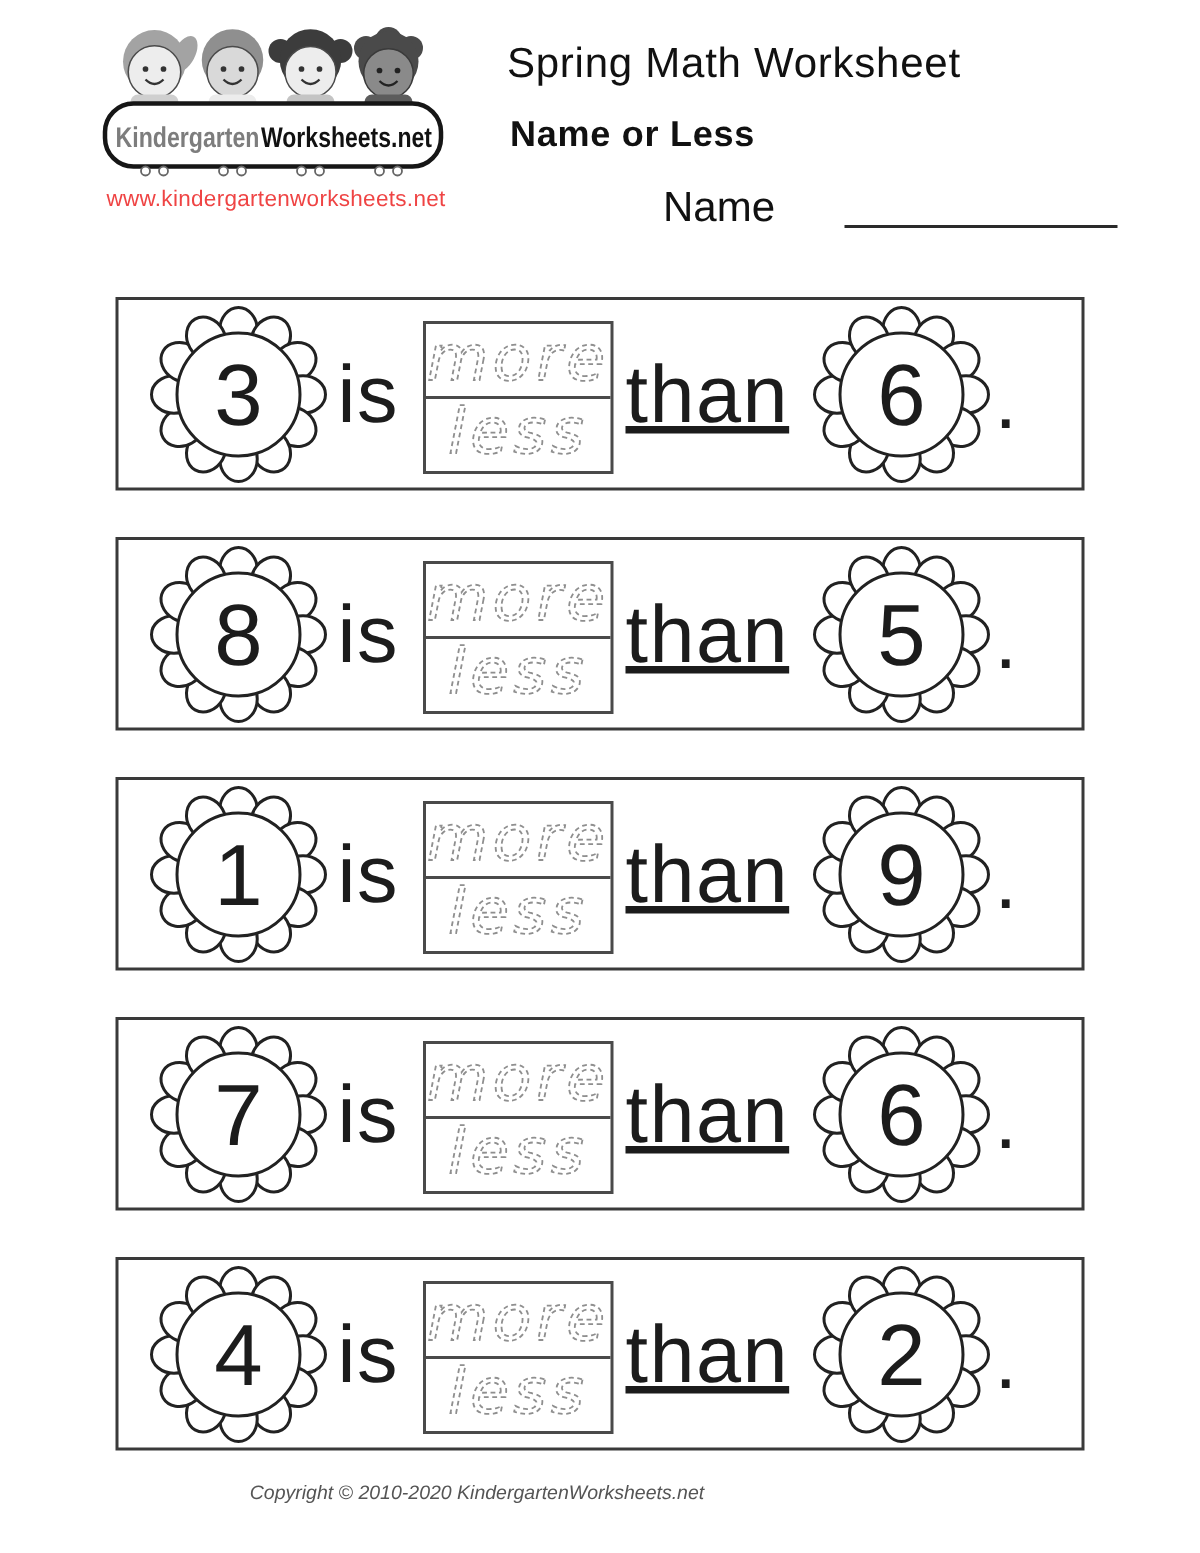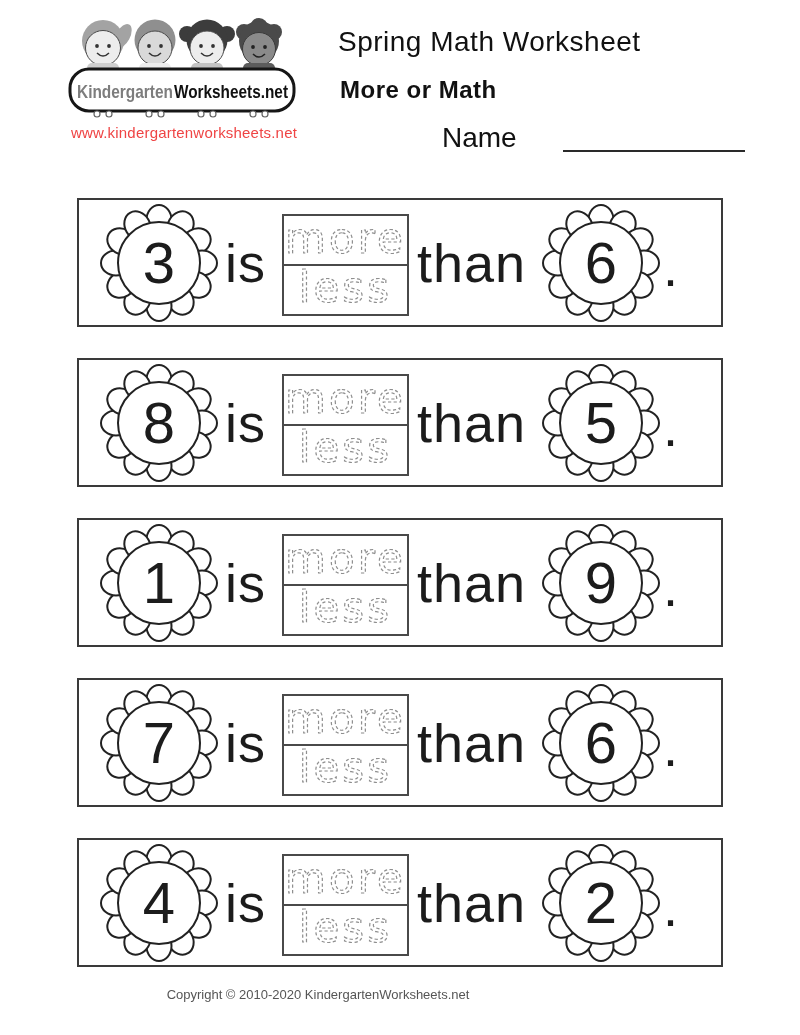--- a/index.html
+++ b/index.html
@@ -27,35 +27,35 @@
   .row{position:relative;width:646px;height:129px;margin-bottom:31px;
        border:2px solid #3a3a3a;box-sizing:border-box;background:#fff;}
   .flower{position:absolute;width:120px;height:120px;top:3px;}
   .flower-left{left:20px;}
   .flower-right{left:462px;}
   .flower-num{font-family:"Liberation Sans",sans-serif;font-size:58px;fill:#1c1c1c;
               text-anchor:middle;}
   .word{position:absolute;font-size:54px;line-height:1;color:#1c1c1c;top:36px;
         letter-spacing:1px;}
   .word.is{left:146px;}
-  .word.than{left:338px;}
+  .word.than{left:338px;text-decoration:underline;}
   .period{position:absolute;left:584px;top:40px;font-size:54px;line-height:1;color:#1c1c1c;}
 
   .trace-box{position:absolute;left:203px;top:14px;width:127px;height:102px;
              border:2px solid #4a4a4a;box-sizing:border-box;background:#fff;}
-  .trace-half{width:123px;height:48px;overflow:hidden;}
+  .trace-half{width:123px;height:48px;overflow:hidden;font-style:italic;}
   .trace-divider{height:0;border-top:2px solid #4a4a4a;}
   .trace-svg{display:block;width:123px;height:48px;}
   .trace-svg text{fill:none;stroke:#8f8f8f;stroke-width:1.2px;
                   stroke-dasharray:3.2 2.4;font-family:"DejaVu Sans",sans-serif;
                   font-size:42px;letter-spacing:3px;text-anchor:middle;}
 
   
   .footer{position:absolute;left:0;top:986px;width:636px;text-align:center;
-          font-size:13px;color:#555;line-height:1.4;}
+          font-size:13px;color:#555;line-height:1.4;font-style:italic;}
 </style>
 </head>
 <body>
 
 <div class="page">
 
   <svg width="0" height="0" style="position:absolute" aria-hidden="true">
     <defs>
       <g id="flower12" fill="#fff" stroke="#222" stroke-width="2">
         <ellipse cx="60" cy="17" rx="12.5" ry="15" transform="rotate(0 60 60)"></ellipse>
@@ -122,21 +122,21 @@
         <circle cx="157" cy="100" r="3"></circle>
       <circle cx="197" cy="100" r="3"></circle>
         <circle cx="209" cy="100" r="3"></circle>
     </g>
     <text x="21" y="84" font-family="Liberation Sans, sans-serif" font-weight="bold" font-size="19" fill="#7d7d7d" textLength="96" lengthAdjust="spacingAndGlyphs">Kindergarten</text>
     <text x="118" y="84" font-family="Liberation Sans, sans-serif" font-weight="bold" font-size="19" fill="#111" textLength="114" lengthAdjust="spacingAndGlyphs">Worksheets.net</text>
   </svg>
   <div class="logo-url">www.kindergartenworksheets.net</div>
 
   <div class="title">Spring Math Worksheet</div>
-  <div class="subtitle">More or Math</div>
+  <div class="subtitle">Name or Less</div>
   <div class="name-row">
     <span class="name-label">Name</span>
     <span class="name-line"></span>
   </div>
 
 
   <div class="rows">
 
     <div class="row">
       <svg class="flower flower-left" viewBox="0 0 120 120">

